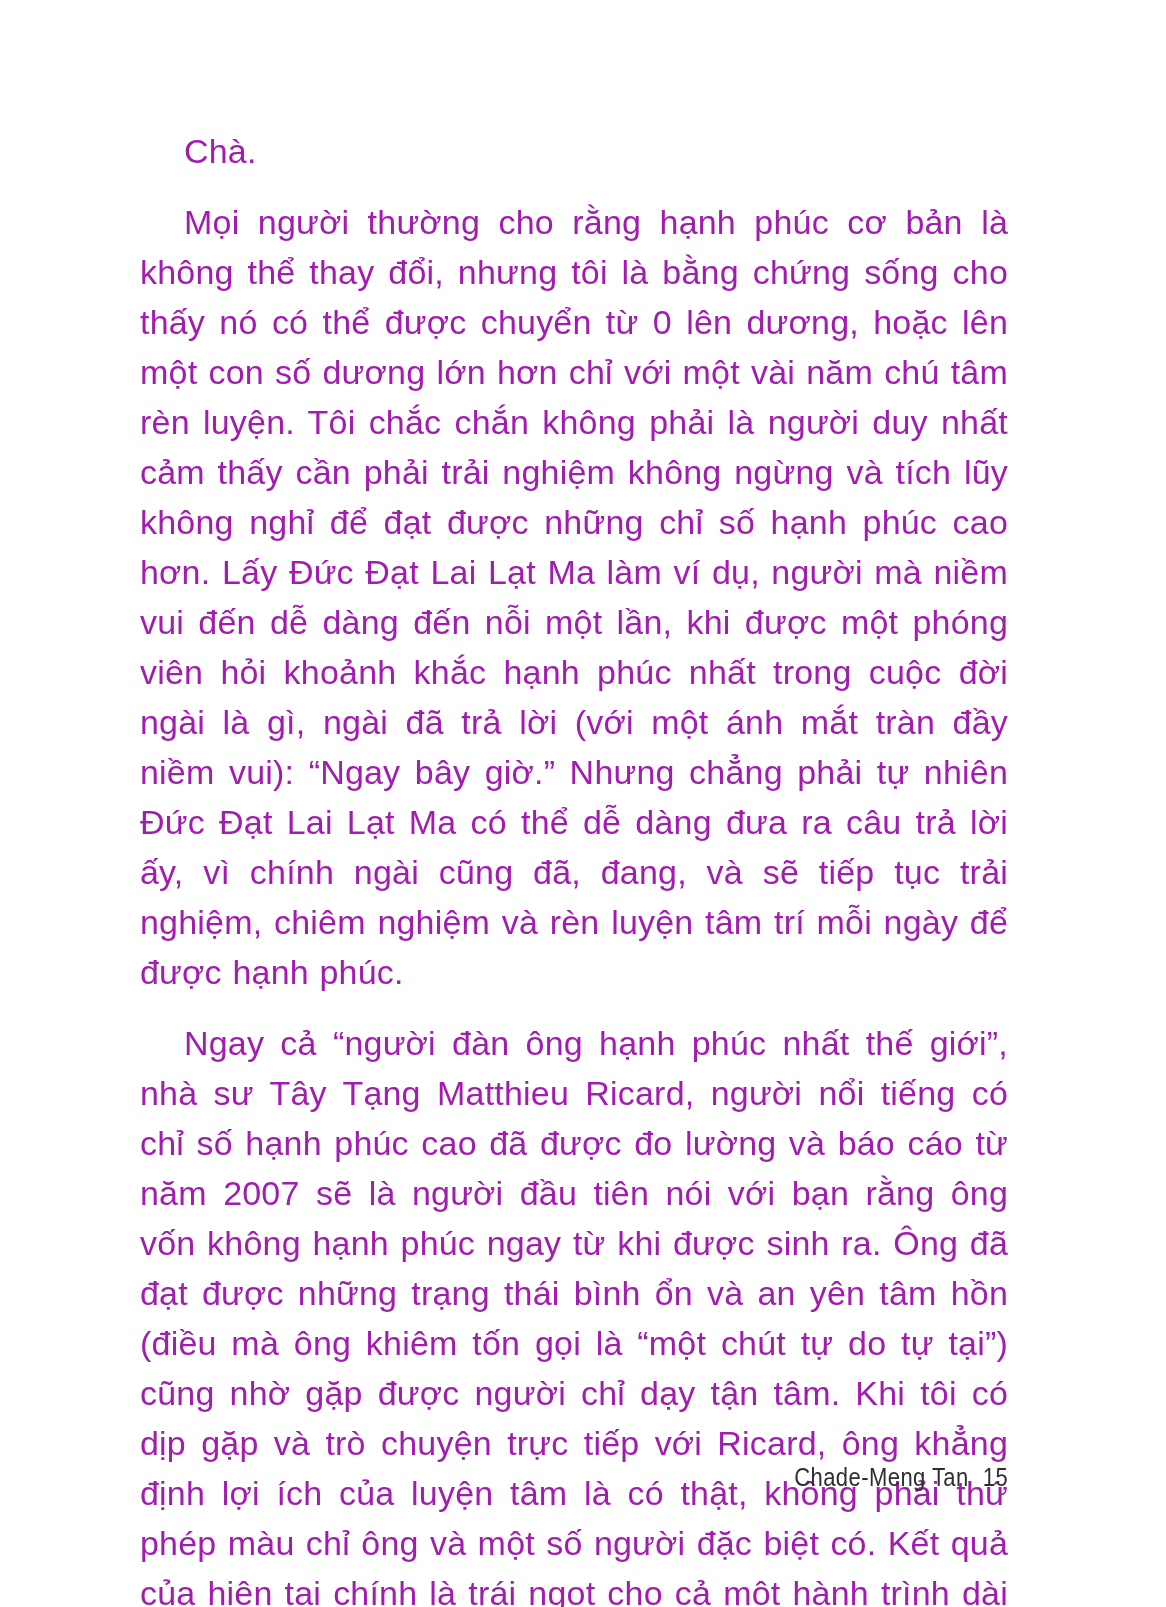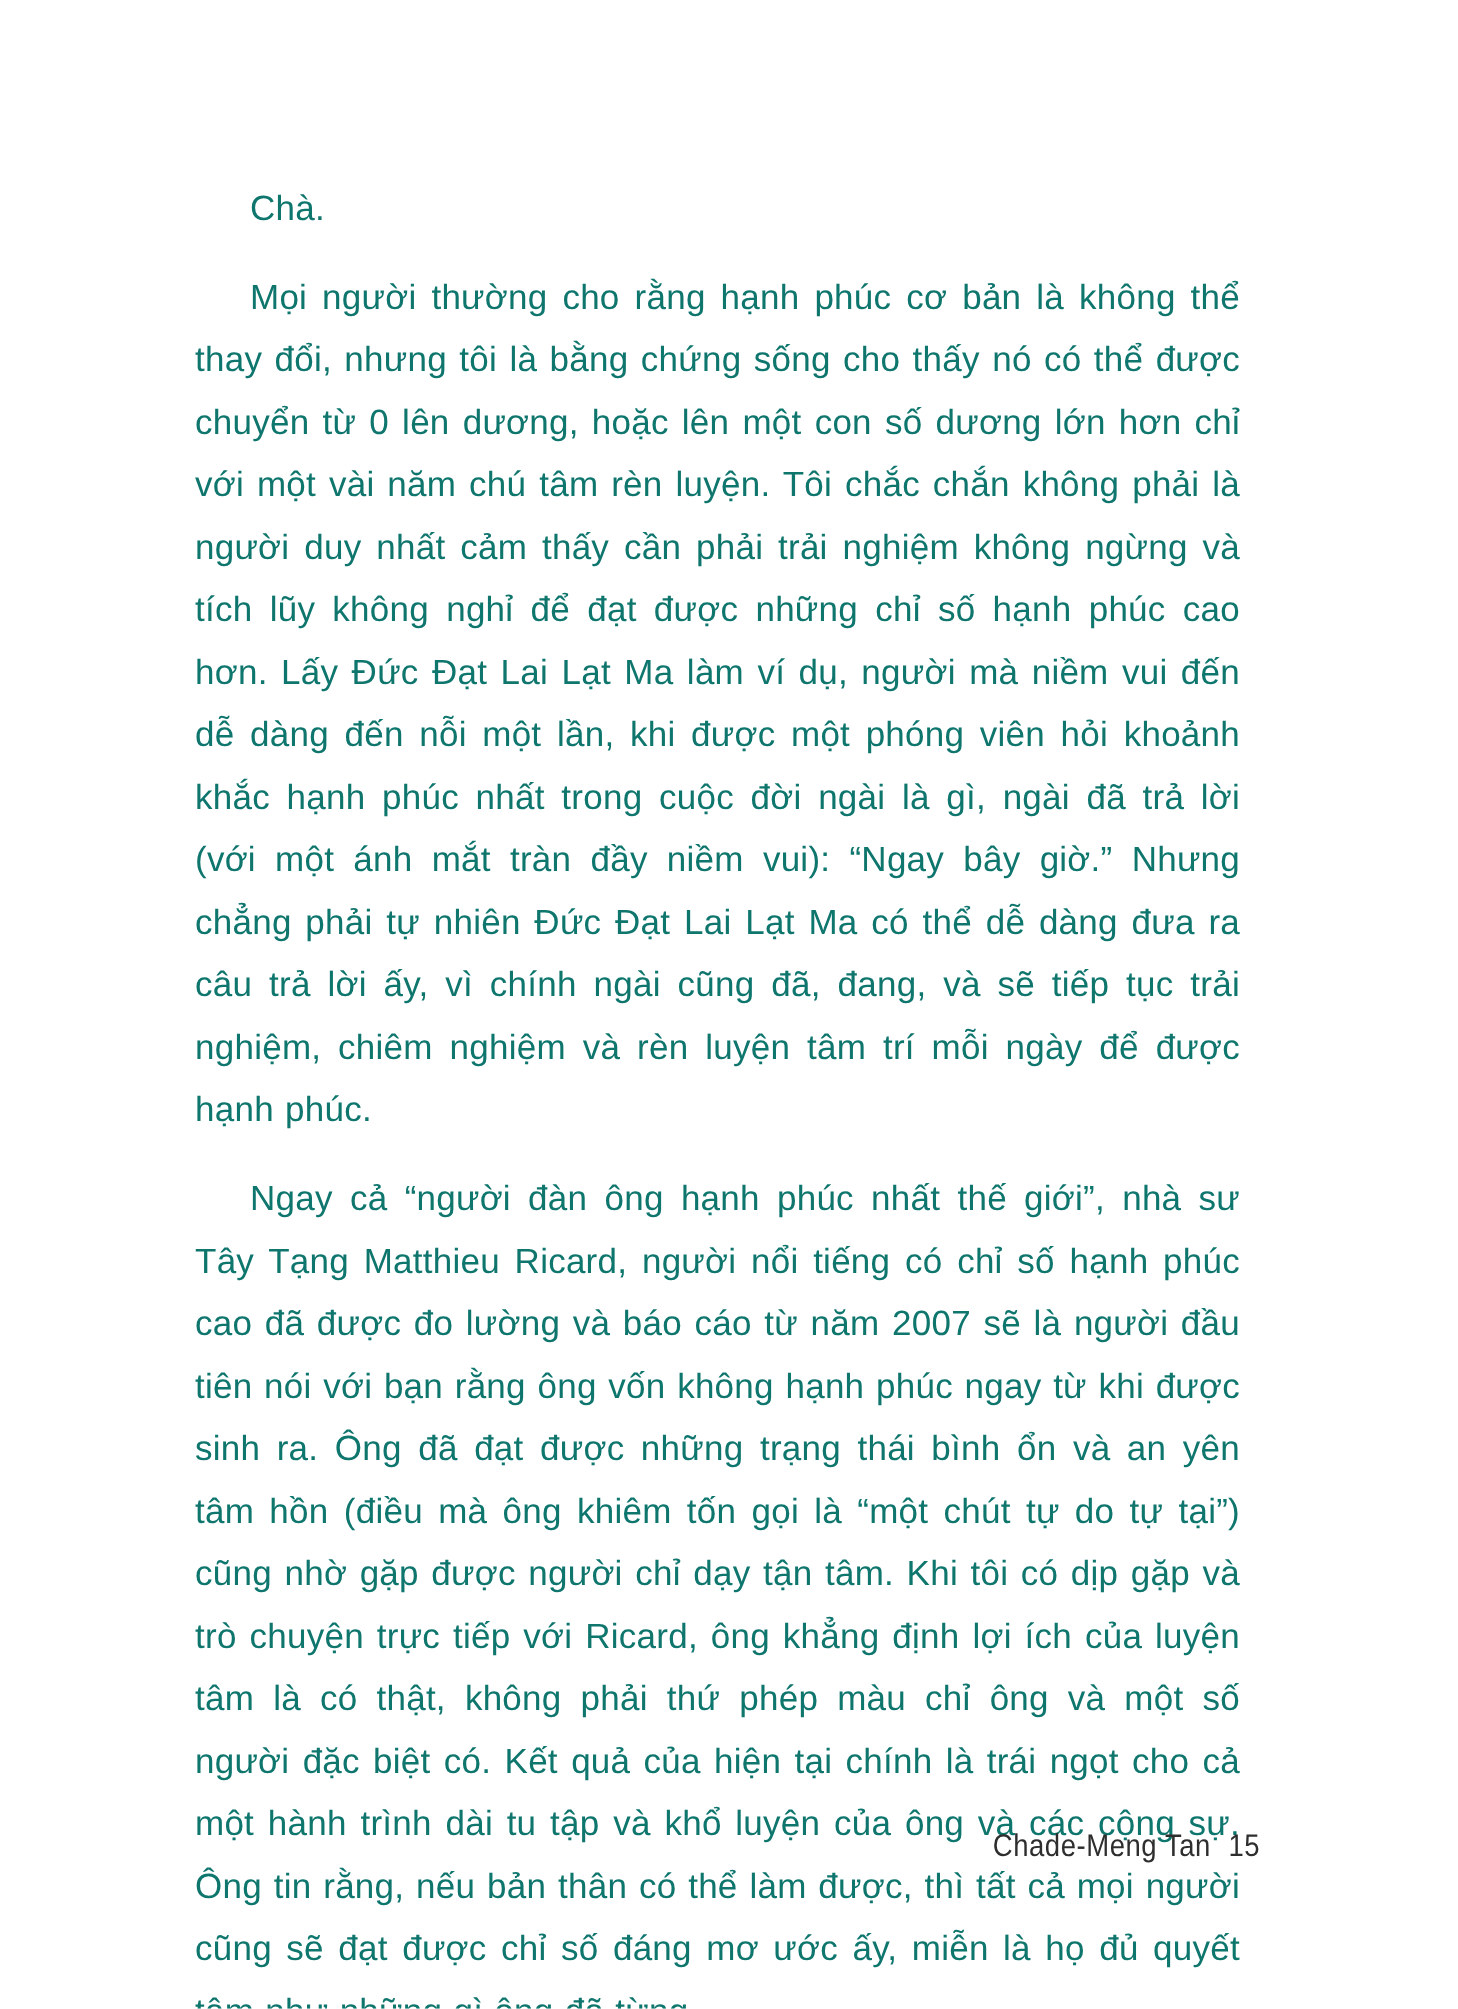--- a/index.html
+++ b/index.html
@@ -16,29 +16,29 @@
     font-family: "Liberation Sans", sans-serif;
     color: #2b2b2b;
   }
   .page-content {
     position: absolute;
     left: 140px;
     top: 126px;
     width: 868px;
   }
   .para {
-    margin: 16px;
-    font-size: 28px;
+    margin: 0;
+    font-size: 34px;
     line-height: 50px;
     font-weight: 400;
     text-align: justify;
     text-indent: 44px;
     letter-spacing: 0.2px;
     word-spacing: 1px;
-    color: #0f766e;
+    color: #a21caf;
   }
   .para + .para {
     margin-top: 21px;
   }
   .para.first {
     text-align: left;
   }
   .page-footer {
     position: absolute;
     right: 158px;

